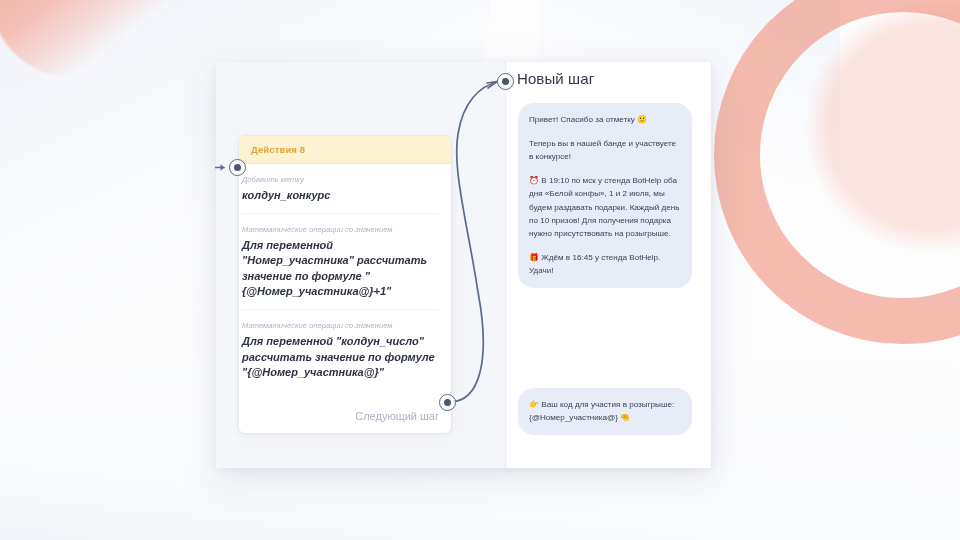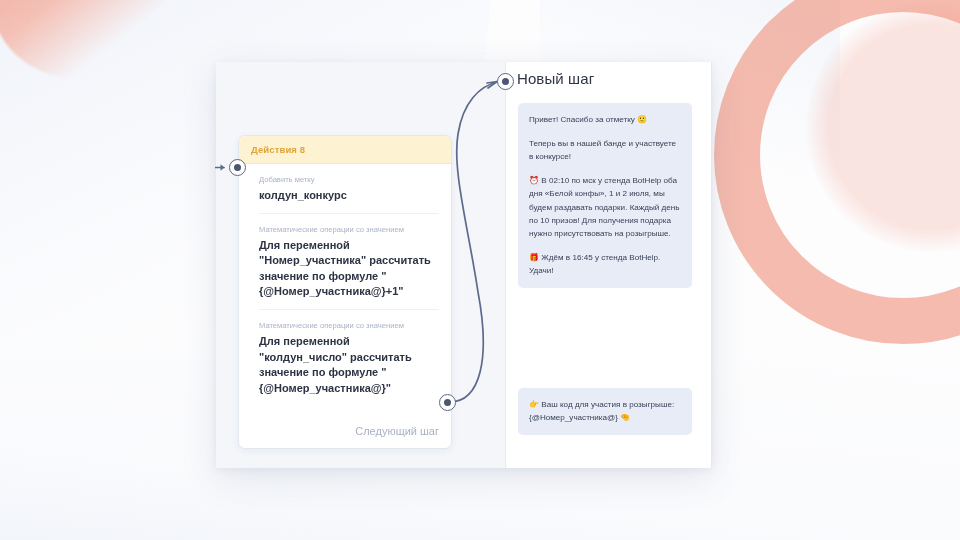--- a/index.html
+++ b/index.html
@@ -79,21 +79,21 @@
     overflow:hidden;
   }
   .card-head{
     background:#fdf2d2;
     border-bottom:1px solid #f6e7bd;
     padding:8px 12px 8px 12px;
   }
   .card-head .t{
     font-size:9.5px;color:#e0a53a;font-weight:bold;letter-spacing:.1px;
   }
-  .card-body{padding:0 12px 8px 20px;}
+  .card-body{padding:0 12px 8px 3px;font-style:italic;}
   .blk{padding:10px 0 9px 0;border-bottom:1px solid #edf0f5;}
   .blk:last-child{border-bottom:none;}
   .blk .lbl{
     font-size:7.6px;color:#aab2c6;line-height:1.45;margin-bottom:3px;
   }
   .blk .val{
     font-size:11px;color:#2d3344;line-height:1.42;font-weight:bold;
     word-break:break-word;
   }
   .card-foot{
@@ -118,21 +118,21 @@
   #in-arrow{
     position:absolute;left:215px;top:163px;width:14px;height:9px;z-index:29;
   }
 
   #wire{position:absolute;left:0;top:0;width:960px;height:540px;z-index:20;pointer-events:none;}
 
   
   .bubble{
     position:absolute;left:12px;width:174px;
     background:#e7ecf7;
-    border-radius:5px;
+    border-radius:16px;
     padding:10px 11px 11px 11px;
     box-sizing:border-box;
   }
   .bubble p{
     margin:0 0 11px 0;
     font-size:8.1px;line-height:1.62;color:#3a4256;
   }
   .bubble p:last-child{margin-bottom:0;}
   #bubble-1{top:41px;}
   #bubble-2{top:326px;}
@@ -183,21 +183,21 @@
     </div>
 
   </div>
 
   <div id="rightpanel">
     <div class="panel-title">Новый шаг</div>
 
     <div class="bubble" id="bubble-1">
       <p>Привет! Спасибо за отметку 🙂</p>
       <p>Теперь вы в нашей банде и участвуете в конкурсе!</p>
-      <p>⏰ В 02:10 по мск у стенда BotHelp оба дня «Белой конфы», 1 и 2 июля, мы будем раздавать подарки. Каждый день по 10 призов! Для получения подарка нужно присутствовать на розыгрыше.</p>
+      <p>⏰ В 19:10 по мск у стенда BotHelp оба дня «Белой конфы», 1 и 2 июля, мы будем раздавать подарки. Каждый день по 10 призов! Для получения подарка нужно присутствовать на розыгрыше.</p>
       <p>🎁 Ждём в 16:45 у стенда BotHelp. Удачи!</p>
     </div>
 
     <div class="bubble" id="bubble-2">
       <p>👉 Ваш код для участия в розыгрыше: {@Номер_участника@} 🤏</p>
     </div>
   </div>
 
 </div>
 

